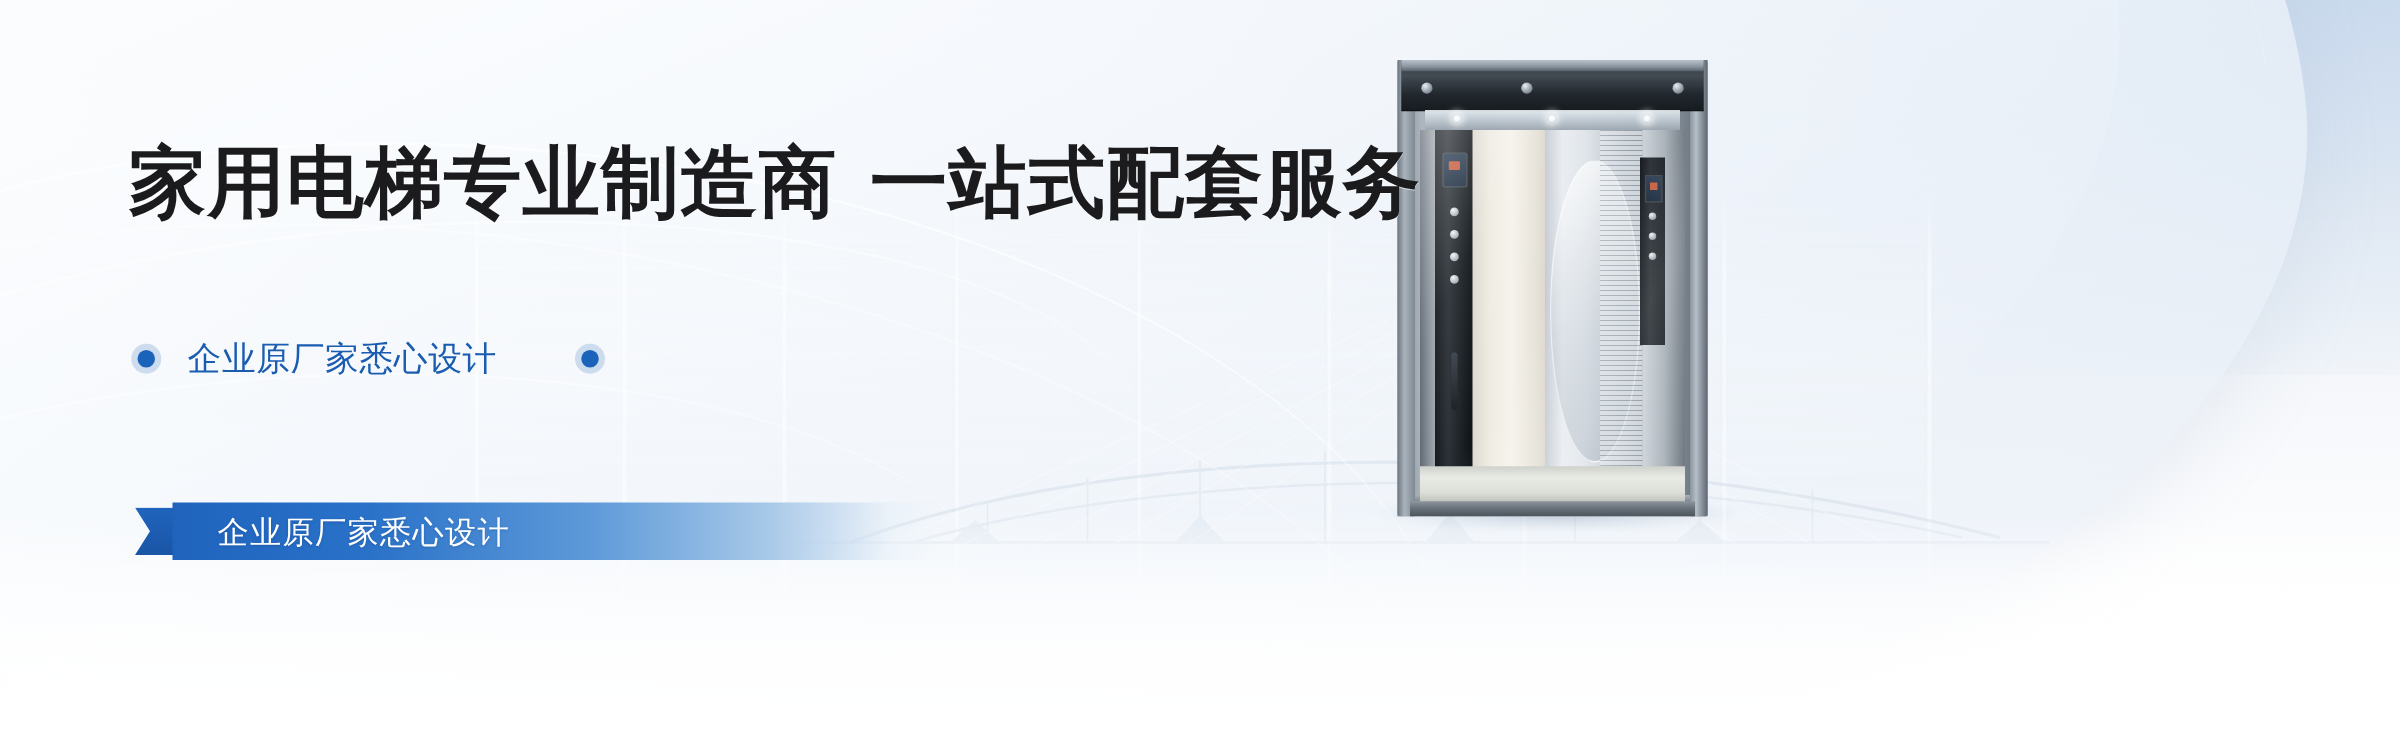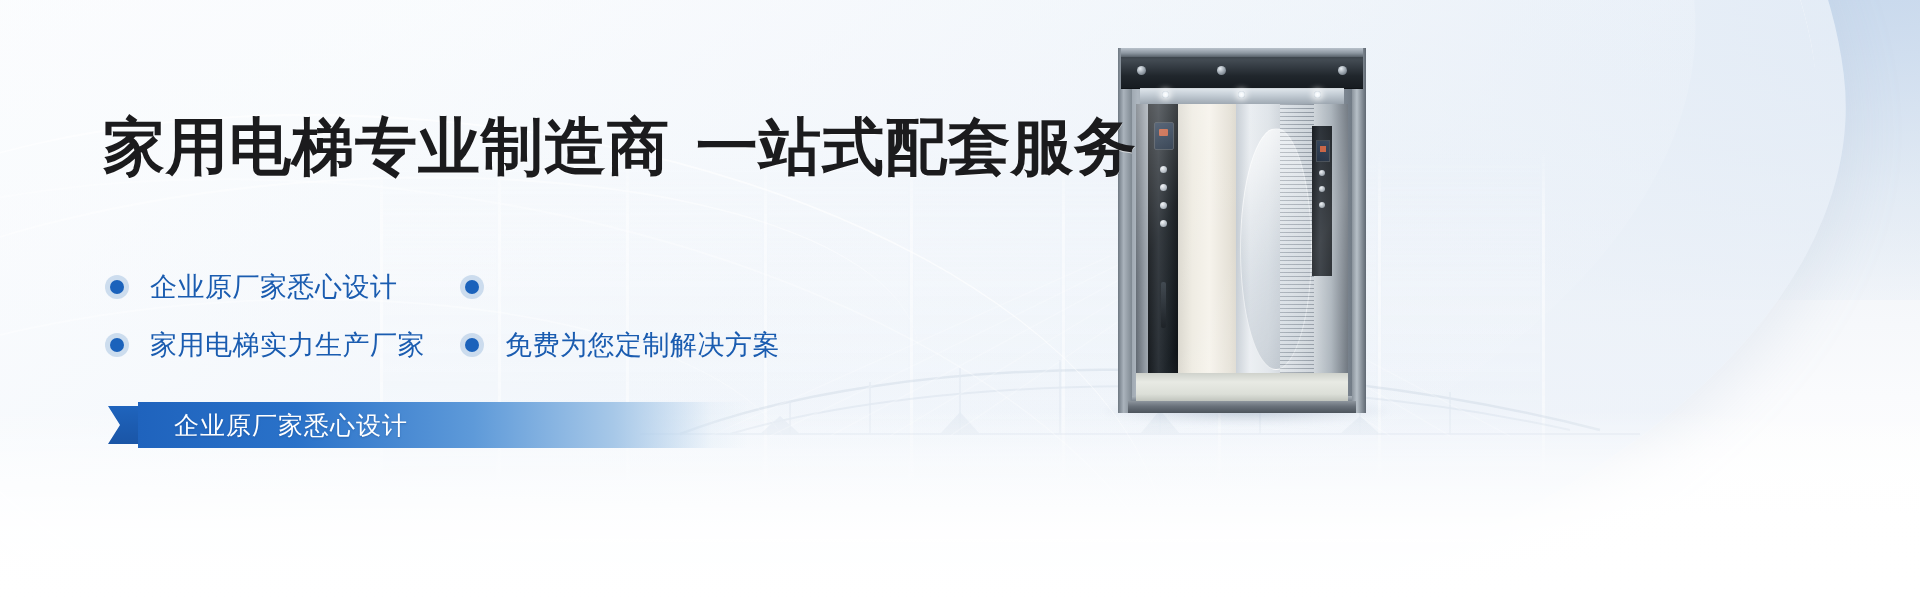--- a/index.html
+++ b/index.html
@@ -430,30 +430,20 @@
     <div class="bullets">
       <div class="bullet-row">
         <div class="bullet-cell c1">
           <span class="dot"></span>
           <span class="bullet-text">企业原厂家悉心设计</span>
         </div>
         <div class="bullet-cell">
           <span class="dot"></span>
         </div>
       </div>
-      <div class="bullet-row">
-        <div class="bullet-cell c1">
-          <span class="dot"></span>
-          <span class="bullet-text">家用电梯实力生产厂家</span>
-        </div>
-        <div class="bullet-cell">
-          <span class="dot"></span>
-          <span class="bullet-text">免费为您定制解决方案</span>
-        </div>
-      </div>
     </div>
 
     <div class="ribbon-wrap">
       <div class="ribbon-tab"></div>
       <div class="ribbon-bar"></div>
       <div class="ribbon-text">企业原厂家悉心设计</div>
     </div>
 
   </div>
 </div>

